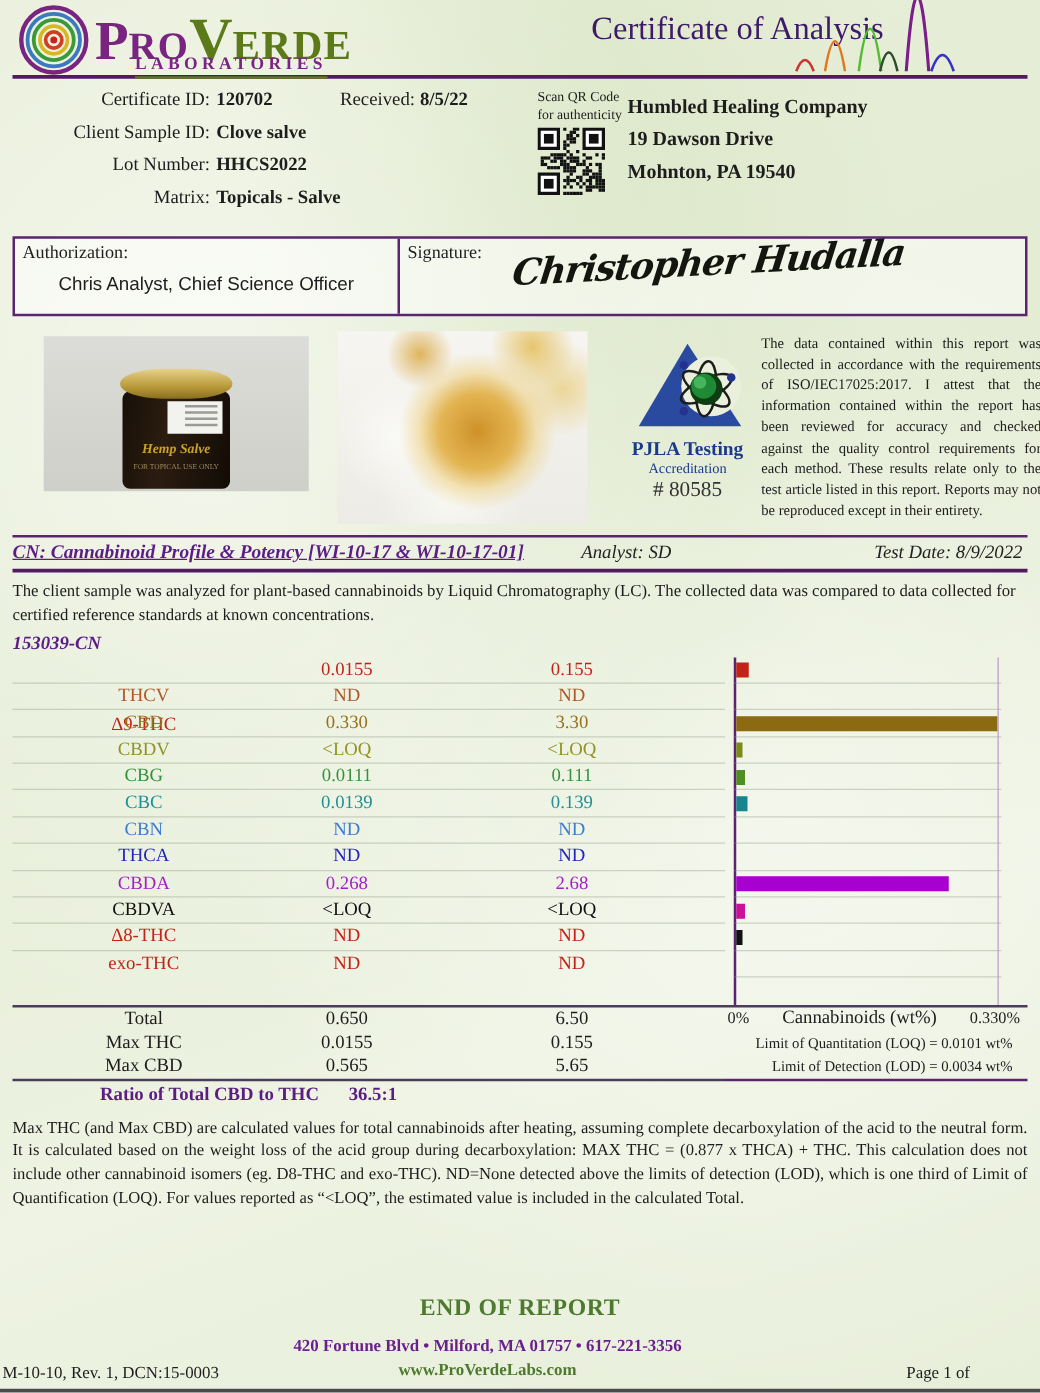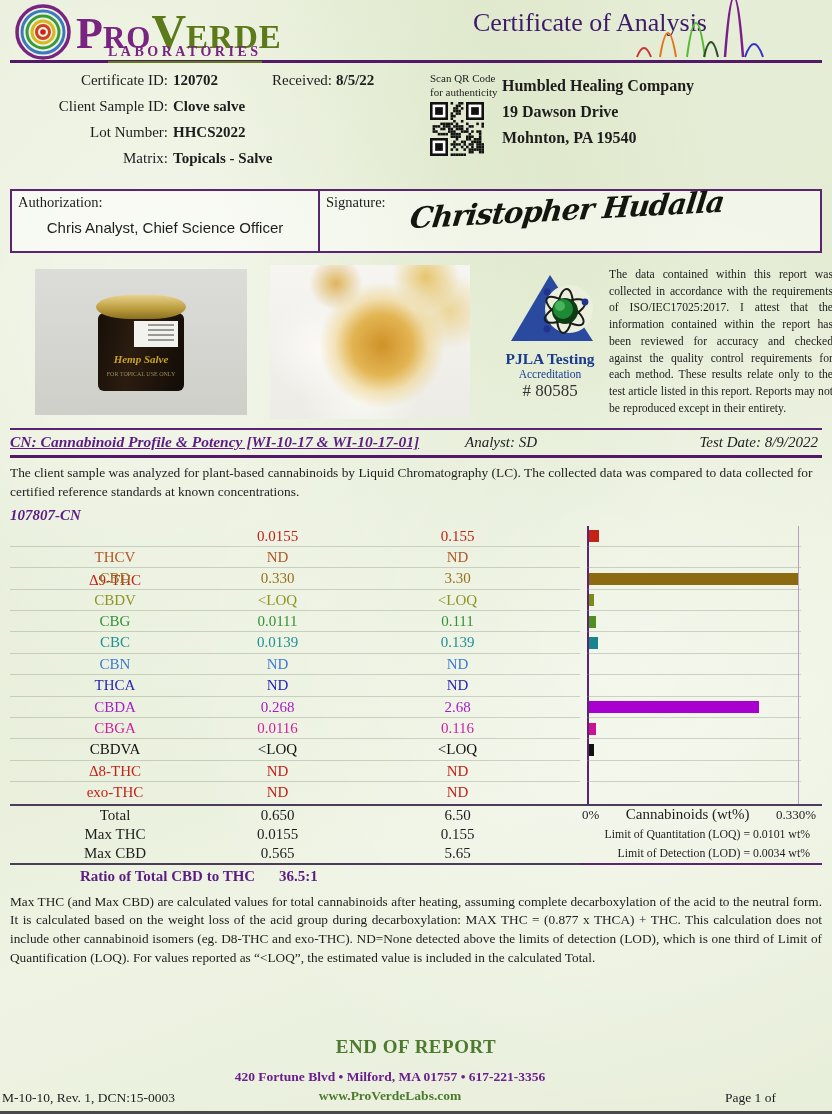--- a/index.html
+++ b/index.html
@@ -44,21 +44,21 @@
     border:2px solid #5a2470; background:rgba(255,255,255,.5); }
   .auth-cell { position:relative; padding:3px 6px; }
   .auth-cell + .auth-cell { border-left:2px solid #5a2470; }
   .auth-label { font-size:14.5px; }
   .auth-name { font-family:"Liberation Sans", sans-serif; font-size:15px; text-align:center; margin-top:8px; }
   .signature { position:absolute; left:90px; top:2px; font-family:"DejaVu Serif", serif; font-style:italic; font-weight:bold; font-size:29px; color:#15150f; transform:rotate(-3deg) skewX(-10deg); letter-spacing:-1px; white-space:nowrap; }
   .auth-date { font-family:"Liberation Sans", sans-serif; font-size:16px; text-align:right; margin-top:16px; padding-right:6px; }
 
   
   .midrow { position:relative; margin-top:12px; height:156px; }
-  .photo1 { position:absolute; left:25px; top:4px; width:212px; height:146px; background:linear-gradient(#dcdcd8,#cfcfca); }
+  .photo1 { position:absolute; left:25px; top:4px; width:212px; height:124px; background:linear-gradient(#dcdcd8,#cfcfca); }
   .jar { position:absolute; left:63px; top:26px; width:86px; height:98px; }
   .jar-lid { position:absolute; left:-2px; top:0; width:90px; height:24px; border-radius:45%/60%; background:linear-gradient(#e8d28a,#b89a3a 60%,#8a6f20); }
   .jar-body { position:absolute; left:0; top:18px; width:86px; height:78px; border-radius:6px; background:linear-gradient(100deg,#171008,#2b1c10 40%,#120c06); }
   .jar-sticker { position:absolute; right:6px; top:8px; width:44px; height:26px; background:#f2f2ee; }
   .jar-sticker i { display:block; height:2px; background:#9a9a96; margin:3px 4px 0 14px; }
   .jar-name { position:absolute; left:0; top:40px; width:100%; text-align:center; color:#c9a227; font-style:italic; font-weight:bold; font-size:11px; }
   .jar-sub { position:absolute; left:0; top:58px; width:100%; text-align:center; color:#9a8a5a; font-size:6px; }
   .photo2 { position:absolute; left:260px; top:0; width:200px; height:154px;
     background:
       radial-gradient(circle at 56% 52%, rgba(205,140,30,.95), rgba(224,170,55,.85) 22%, rgba(238,205,120,.5) 34%, transparent 46%),
@@ -375,21 +375,21 @@
       <div class="attestation">The data contained within this report was collected in accordance with the requirements of ISO/IEC17025:2017.  I attest that the information contained within the report has been reviewed for accuracy and checked against the quality control requirements for each method.  These results relate only to the test article listed in this report.  Reports may not be reproduced except in their entirety.</div>
     </div>
 
     <div class="cn">
       <div class="cn-head">
         <div class="cn-title">CN: Cannabinoid Profile &amp; Potency [WI-10-17 &amp; WI-10-17-01]</div>
         <div class="cn-analyst">Analyst: SD</div>
         <div class="cn-testdate">Test Date: 8/9/2022</div>
       </div>
       <div class="cn-desc">The client sample was analyzed for plant-based cannabinoids by Liquid Chromatography (LC).  The collected data was compared to data collected for certified reference standards at known concentrations.</div>
-      <div class="cn-sample">107807-CN</div>
+      <div class="cn-sample">153039-CN</div>
     </div>
 
     <div class="main">
       <div class="bodyrow">
         <div class="t-rows" id="t-rows">
             <div class="trow">
               <div class="tcell" style="color: rgb(194, 35, 24); margin-top: 44px;">Δ9-THC</div>
               <div class="tcell" style="color: rgb(194, 35, 24);">0.0155</div>
               <div class="tcell" style="color: rgb(194, 35, 24);">0.155</div>
             </div>
@@ -425,25 +425,20 @@
             </div>
             <div class="trow">
               <div class="tcell" style="color: rgb(37, 37, 181);">THCA</div>
               <div class="tcell" style="color: rgb(37, 37, 181);">ND</div>
               <div class="tcell" style="color: rgb(37, 37, 181);">ND</div>
             </div>
             <div class="trow">
               <div class="tcell" style="color: rgb(163, 31, 201);">CBDA</div>
               <div class="tcell" style="color: rgb(163, 31, 201);">0.268</div>
               <div class="tcell" style="color: rgb(163, 31, 201);">2.68</div>
-            </div>
-            <div class="trow">
-              <div class="tcell" style="color: rgb(207, 31, 158);">CBGA</div>
-              <div class="tcell" style="color: rgb(207, 31, 158);">0.0116</div>
-              <div class="tcell" style="color: rgb(207, 31, 158);">0.116</div>
             </div>
             <div class="trow">
               <div class="tcell" style="color: rgb(17, 17, 17);">CBDVA</div>
               <div class="tcell" style="color: rgb(17, 17, 17);">&lt;LOQ</div>
               <div class="tcell" style="color: rgb(17, 17, 17);">&lt;LOQ</div>
             </div>
             <div class="trow">
               <div class="tcell" style="color: rgb(194, 35, 24);">Δ8-THC</div>
               <div class="tcell" style="color: rgb(194, 35, 24);">ND</div>
               <div class="tcell" style="color: rgb(194, 35, 24);">ND</div>

